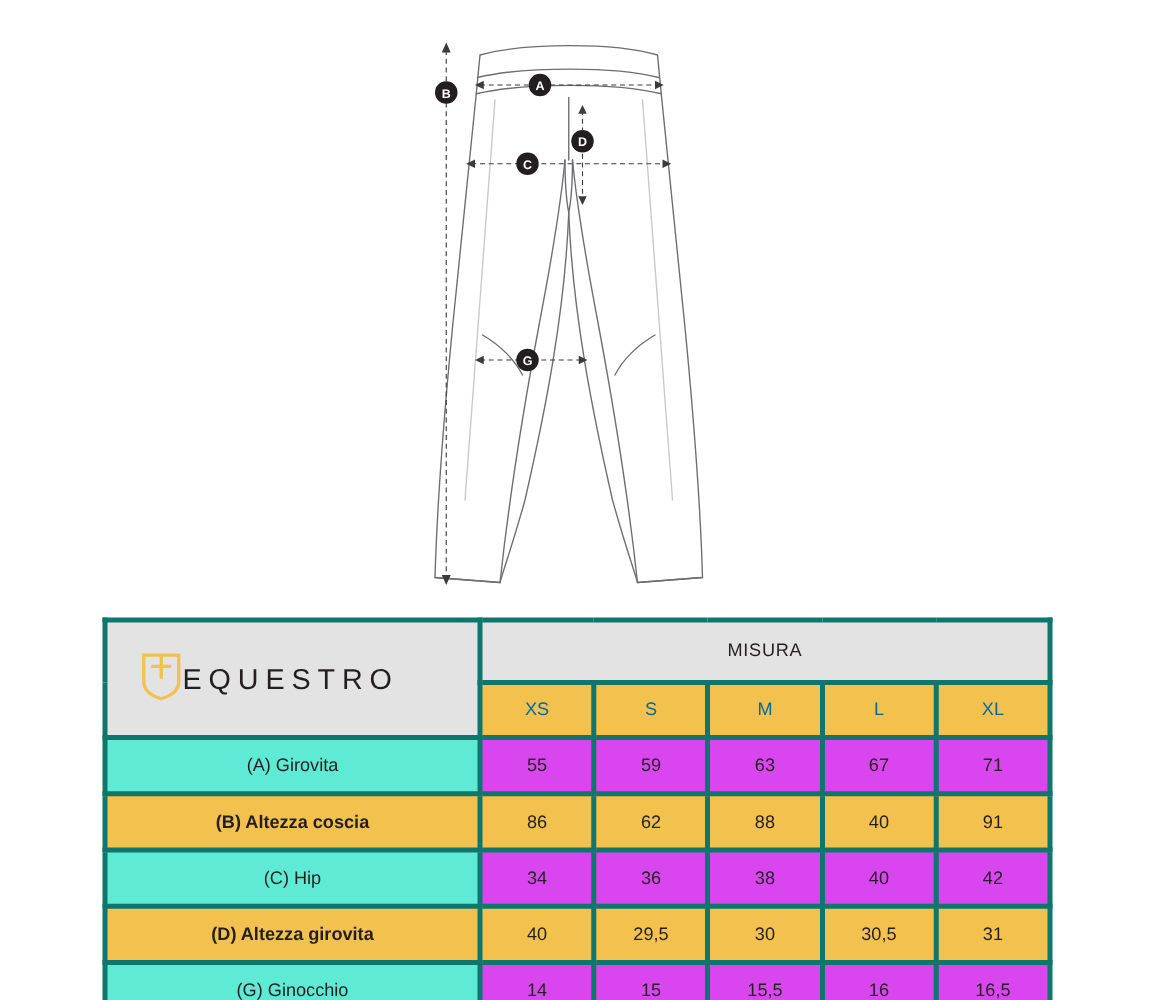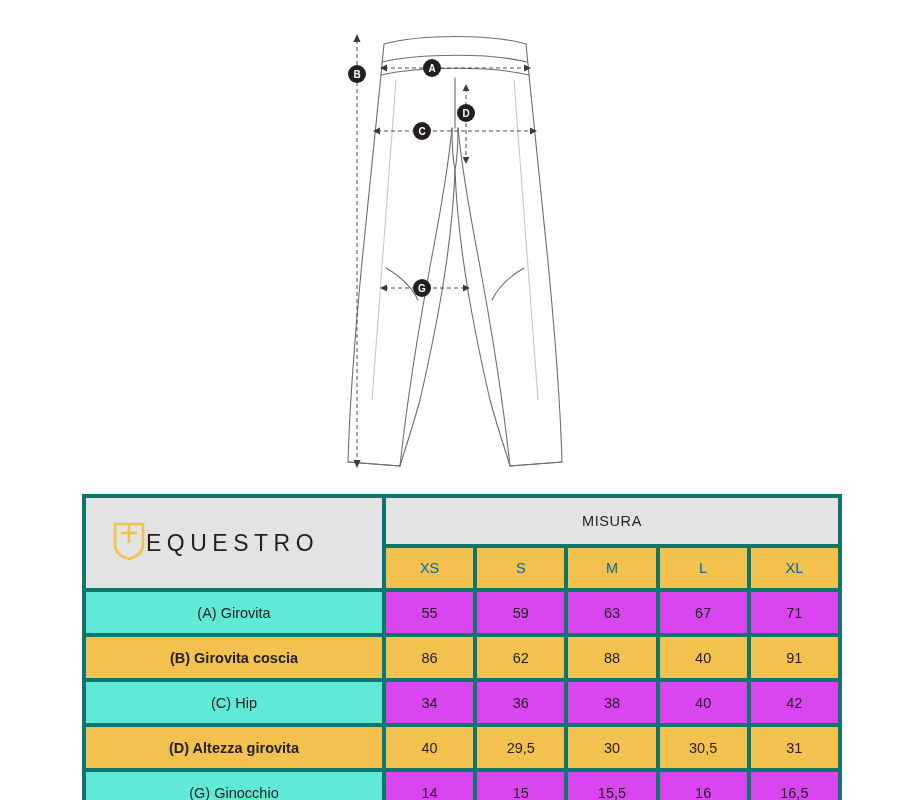--- a/index.html
+++ b/index.html
@@ -226,21 +226,21 @@
       <tbody>
         <tr class="row-grey">
           <td class="rowlabel">(A) Girovita</td>
           <td class="val">55</td>
           <td class="val">59</td>
           <td class="val">63</td>
           <td class="val">67</td>
           <td class="val">71</td>
         </tr>
         <tr class="row-yellow">
-          <td class="rowlabel">(B) Girovita coscia</td>
+          <td class="rowlabel">(B) Altezza coscia</td>
           <td class="val">86</td>
           <td class="val">62</td>
           <td class="val">88</td>
           <td class="val">40</td>
           <td class="val">91</td>
         </tr>
         <tr class="row-grey">
           <td class="rowlabel">(C) Hip</td>
           <td class="val">34</td>
           <td class="val">36</td>

